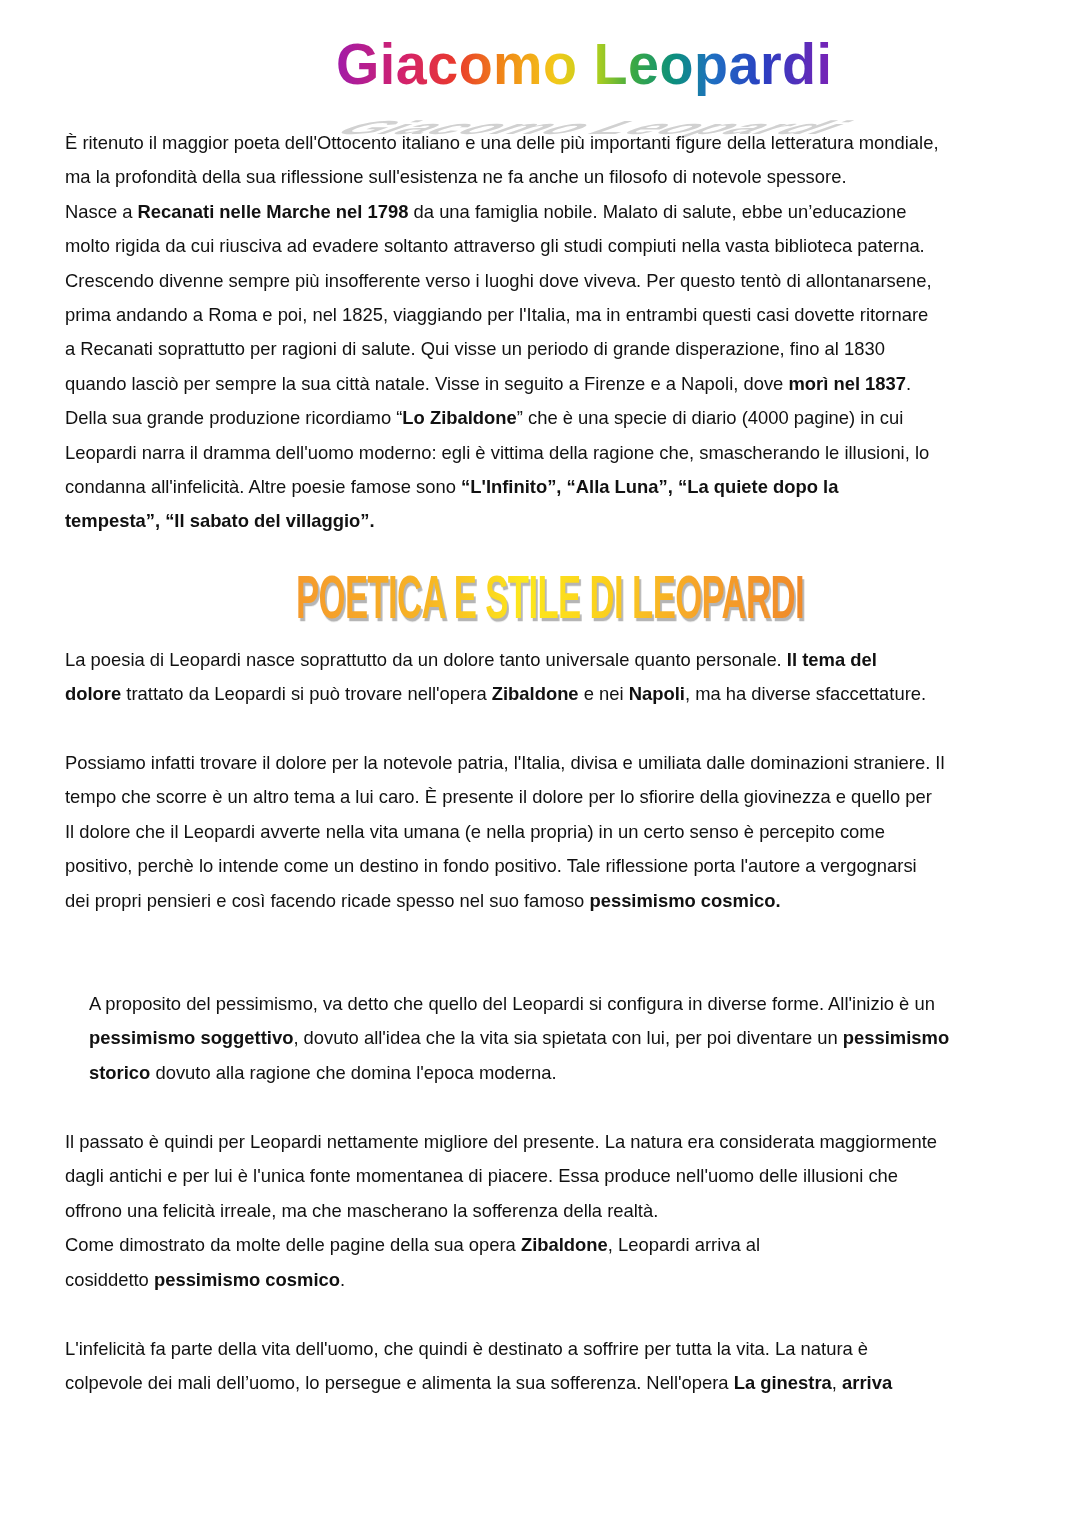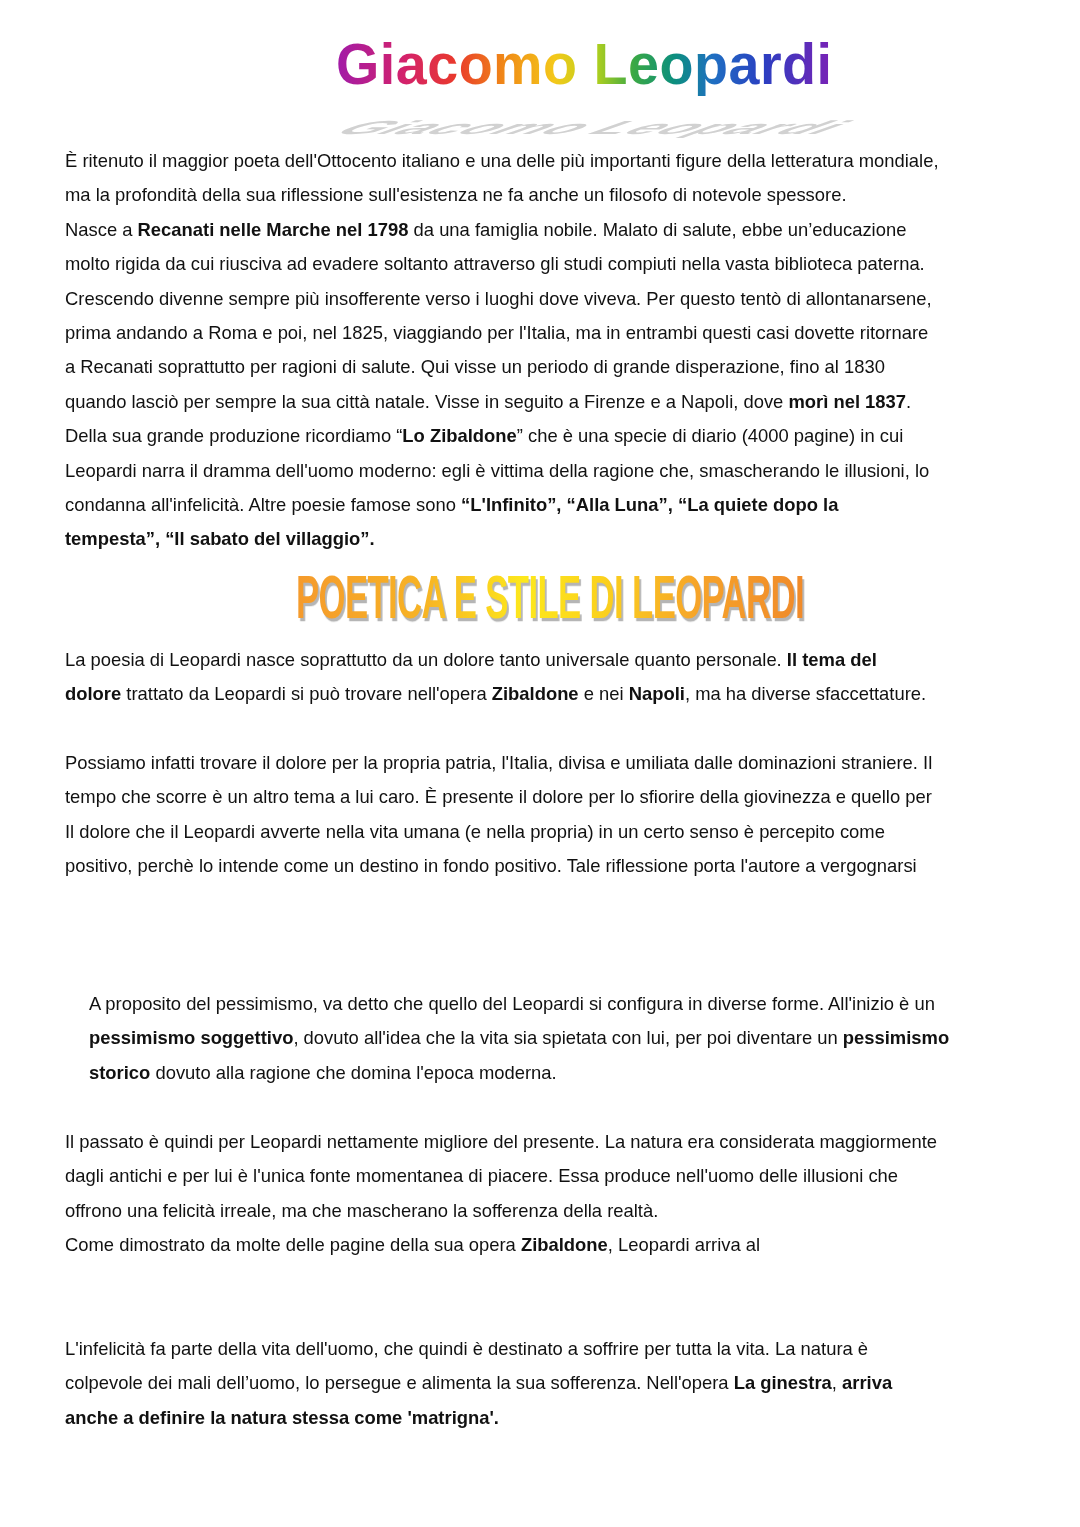--- a/index.html
+++ b/index.html
@@ -31,21 +31,21 @@
 </head>
 <body>
 
 <div class="page">
 
   <div class="title-wrap">
     <div class="title-shadow">Giacomo Leopardi</div>
     <div class="title-text">Giacomo Leopardi</div>
   </div>
 
-  <div class="para" style="top:126px;margin-top:18px;">
+  <div class="para" style="top:126px;">
       <span class="line"><span>È ritenuto il maggior poeta dell'Ottocento italiano e una delle più importanti figure della letteratura mondiale,</span></span>
       <span class="line"><span>ma la profondità della sua riflessione sull'esistenza ne fa anche un filosofo di notevole spessore.</span></span>
       <span class="line"><span>Nasce a </span><b>Recanati nelle Marche nel 1798</b><span> da una famiglia nobile. Malato di salute, ebbe un’educazione</span></span>
       <span class="line"><span>molto rigida da cui riusciva ad evadere soltanto attraverso gli studi compiuti nella vasta biblioteca paterna.</span></span>
       <span class="line"><span>Crescendo divenne sempre più insofferente verso i luoghi dove viveva. Per questo tentò di allontanarsene,</span></span>
       <span class="line"><span>prima andando a Roma e poi, nel 1825, viaggiando per l'Italia, ma in entrambi questi casi dovette ritornare</span></span>
       <span class="line"><span>a Recanati soprattutto per ragioni di salute. Qui visse un periodo di grande disperazione, fino al 1830</span></span>
       <span class="line"><span>quando lasciò per sempre la sua città natale. Visse in seguito a Firenze e a Napoli, dove </span><b>morì nel 1837</b><span>.</span></span>
       <span class="line"><span>Della sua grande produzione ricordiamo “</span><b>Lo Zibaldone</b><span>” che è una specie di diario (4000 pagine) in cui</span></span>
       <span class="line"><span>Leopardi narra il dramma dell'uomo moderno: egli è vittima della ragione che, smascherando le illusioni, lo</span></span>
@@ -55,35 +55,36 @@
 
   <div class="section-wrap">
     <div class="section-text">POETICA E STILE DI LEOPARDI</div>
   </div>
 
   <div class="para" style="top:643px;">
       <span class="line"><span>La poesia di Leopardi nasce soprattutto da un dolore tanto universale quanto personale. </span><b>Il tema del</b></span>
       <span class="line"><b>dolore</b><span> trattato da Leopardi si può trovare nell'opera </span><b>Zibaldone</b><span> e nei </span><b>Napoli</b><span>, ma ha diverse sfaccettature.</span></span>
     </div>
   <div class="para" style="top:746px;">
-      <span class="line"><span>Possiamo infatti trovare il dolore per la propria patria, l'Italia, divisa e umiliata dalle dominazioni straniere. Il</span></span>
+      <span class="line"><span>Possiamo infatti trovare il dolore per la notevole patria, l'Italia, divisa e umiliata dalle dominazioni straniere. Il</span></span>
       <span class="line"><span>tempo che scorre è un altro tema a lui caro. È presente il dolore per lo sfiorire della giovinezza e quello per</span></span>
       <span class="line"><span>Il dolore che il Leopardi avverte nella vita umana (e nella propria) in un certo senso è percepito come</span></span>
       <span class="line"><span>positivo, perchè lo intende come un destino in fondo positivo. Tale riflessione porta l'autore a vergognarsi</span></span>
+      <span class="line"><span>dei propri pensieri e così facendo ricade spesso nel suo famoso </span><b>pessimismo cosmico.</b></span>
     </div>
   <div class="para" style="top:987px;margin-left:24px;">
       <span class="line"><span>A proposito del pessimismo, va detto che quello del Leopardi si configura in diverse forme. All'inizio è un</span></span>
       <span class="line"><b>pessimismo soggettivo</b><span>, dovuto all'idea che la vita sia spietata con lui, per poi diventare un </span><b>pessimismo</b></span>
       <span class="line"><b>storico</b><span> dovuto alla ragione che domina l'epoca moderna.</span></span>
     </div>
   <div class="para" style="top:1125px;">
       <span class="line"><span>Il passato è quindi per Leopardi nettamente migliore del presente. La natura era considerata maggiormente</span></span>
       <span class="line"><span>dagli antichi e per lui è l'unica fonte momentanea di piacere. Essa produce nell'uomo delle illusioni che</span></span>
       <span class="line"><span>offrono una felicità irreale, ma che mascherano la sofferenza della realtà.</span></span>
       <span class="line"><span>Come dimostrato da molte delle pagine della sua opera </span><b>Zibaldone</b><span>, Leopardi arriva al</span></span>
+      <span class="line"><span>cosiddetto </span><b>pessimismo cosmico</b><span>.</span></span>
     </div>
   <div class="para" style="top:1332px;">
       <span class="line"><span>L'infelicità fa parte della vita dell'uomo, che quindi è destinato a soffrire per tutta la vita. La natura è</span></span>
       <span class="line"><span>colpevole dei mali dell’uomo, lo persegue e alimenta la sua sofferenza. Nell'opera </span><b>La ginestra</b><span>, </span><b>arriva</b></span>
-      <span class="line"><b>anche a definire la natura stessa come 'matrigna'.</b></span>
     </div>
 
 </div>
 
 </body></html>

